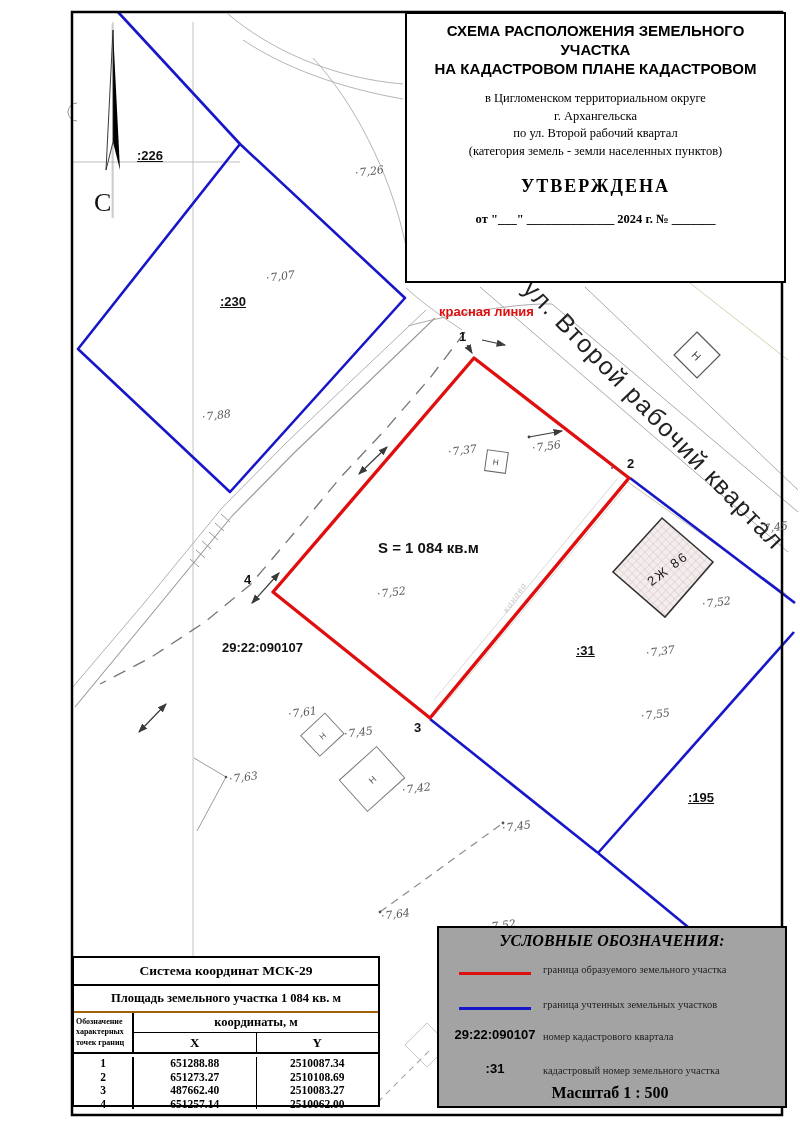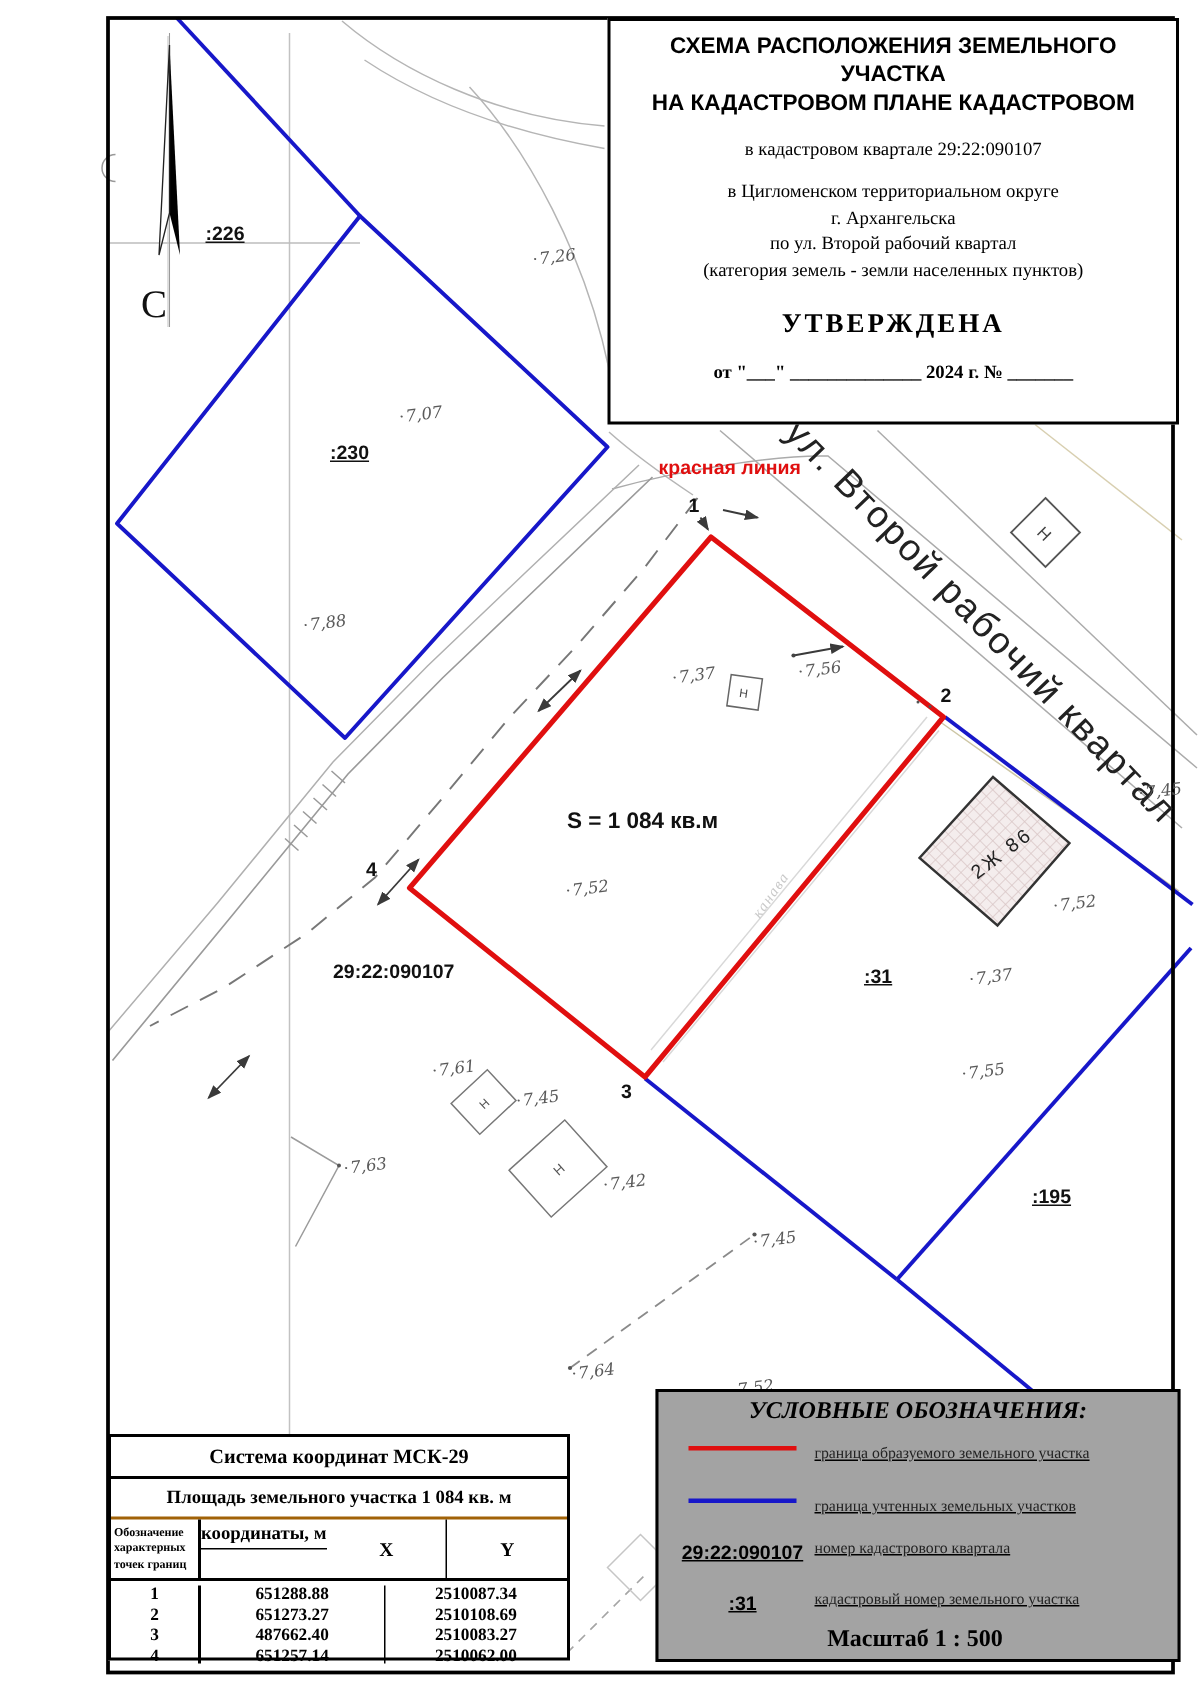--- a/index.html
+++ b/index.html
@@ -39,38 +39,38 @@
       background:#fff;border:2px solid #000;z-index:5;box-sizing:border-box;
       font-family:"Liberation Serif",serif;color:#000;}
   .tr1{height:26px;border-bottom:2px solid #000;font-weight:bold;font-size:13.5px;
       display:flex;align-items:center;justify-content:center;}
   .tr2{height:25px;border-bottom:2px solid #a16207;font-weight:bold;font-size:12.5px;
       display:flex;align-items:center;justify-content:center;}
   .tr3{height:41px;border-bottom:2px solid #000;display:flex;box-sizing:border-box;}
   .tleft{width:60px;border-right:2px solid #000;box-sizing:border-box;
       font:bold 8px "Liberation Serif",serif;line-height:1.3;display:flex;
       flex-direction:column;justify-content:center;padding-left:2px;}
-  .tright{flex:1;display:flex;flex-direction:row;}
+  .tright{flex:1;display:flex;flex-direction:column;}
   .tcoords{height:20px;border-bottom:1.5px solid #000;font-weight:bold;font-size:12.5px;
       display:flex;align-items:center;justify-content:center;box-sizing:border-box;}
   .txy{flex:1;display:flex;font-weight:bold;font-size:13px;}
   .txy div{flex:1;display:flex;align-items:center;justify-content:center;}
   .txy div:first-child{border-right:1.5px solid #000;}
   .tdata{display:flex;height:55px;padding-top:3px;box-sizing:border-box;}
   .cnum{width:60px;border-right:2px solid #000;box-sizing:border-box;}
   .cx{flex:1;border-right:1.5px solid #000;}
   .cy{flex:1;}
   .tdata div div{font:bold 11.5px "Liberation Serif",serif;line-height:13.5px;text-align:center;}
 
   
   .legend{position:absolute;left:437px;top:926px;width:350px;height:182px;
       background:#a3a3a3;border:2px solid #000;z-index:5;box-sizing:border-box;
       padding:4px 8px;font-family:"Liberation Serif",serif;}
   .lg-title{font:italic bold 16px "Liberation Serif",serif;text-align:center;}
-  .lrow{display:flex;align-items:flex-start;text-decoration:underline;}
+  .lrow{display:flex;align-items:flex-end;}
   .lsample{width:96px;display:flex;align-items:center;justify-content:center;flex-shrink:0;}
   .lline{width:72px;height:0;}
   .lline.red{border-top:3px solid #e00f0f;}
   .lline.blue{border-top:3px solid #1717c9;}
   .ltext{font:10.5px "Liberation Serif",serif;color:#222;}
   .lcode{font:bold 13px "Liberation Sans",sans-serif;}
   .lg-scale{font:bold 16px "Liberation Serif",serif;text-align:center;padding-right:4px;}
 </style>
 </head>
 <body>
@@ -223,21 +223,20 @@
   <span class="elev" style="left:344px;top:726px">7,45</span>
   <span class="elev" style="left:229px;top:771px">7,63</span>
   <span class="elev" style="left:402px;top:782px">7,42</span>
   <span class="elev" style="left:502px;top:820px">7,45</span>
   <span class="elev" style="left:381px;top:908px">7,64</span>
   <span class="elev" style="left:487px;top:919px">7,52</span>
 
   <div class="titleblock">
     <div class="tb-h">СХЕМА РАСПОЛОЖЕНИЯ ЗЕМЕЛЬНОГО УЧАСТКА</div>
     <div class="tb-h">НА КАДАСТРОВОМ ПЛАНЕ КАДАСТРОВОМ</div>
-    <div class="tb-q">в кадастровом квартале 29:22:090107</div>
     <div class="tb-a">
       <div>в Цигломенском территориальном округе</div>
       <div>г. Архангельска</div>
       <div>по ул. Второй рабочий квартал</div>
       <div>(категория земель - земли населенных пунктов)</div>
     </div>
     <div class="tb-app">УТВЕРЖДЕНА</div>
     <div class="tb-date">от  "___" ______________ 2024 г. № _______</div>
   </div>
 

